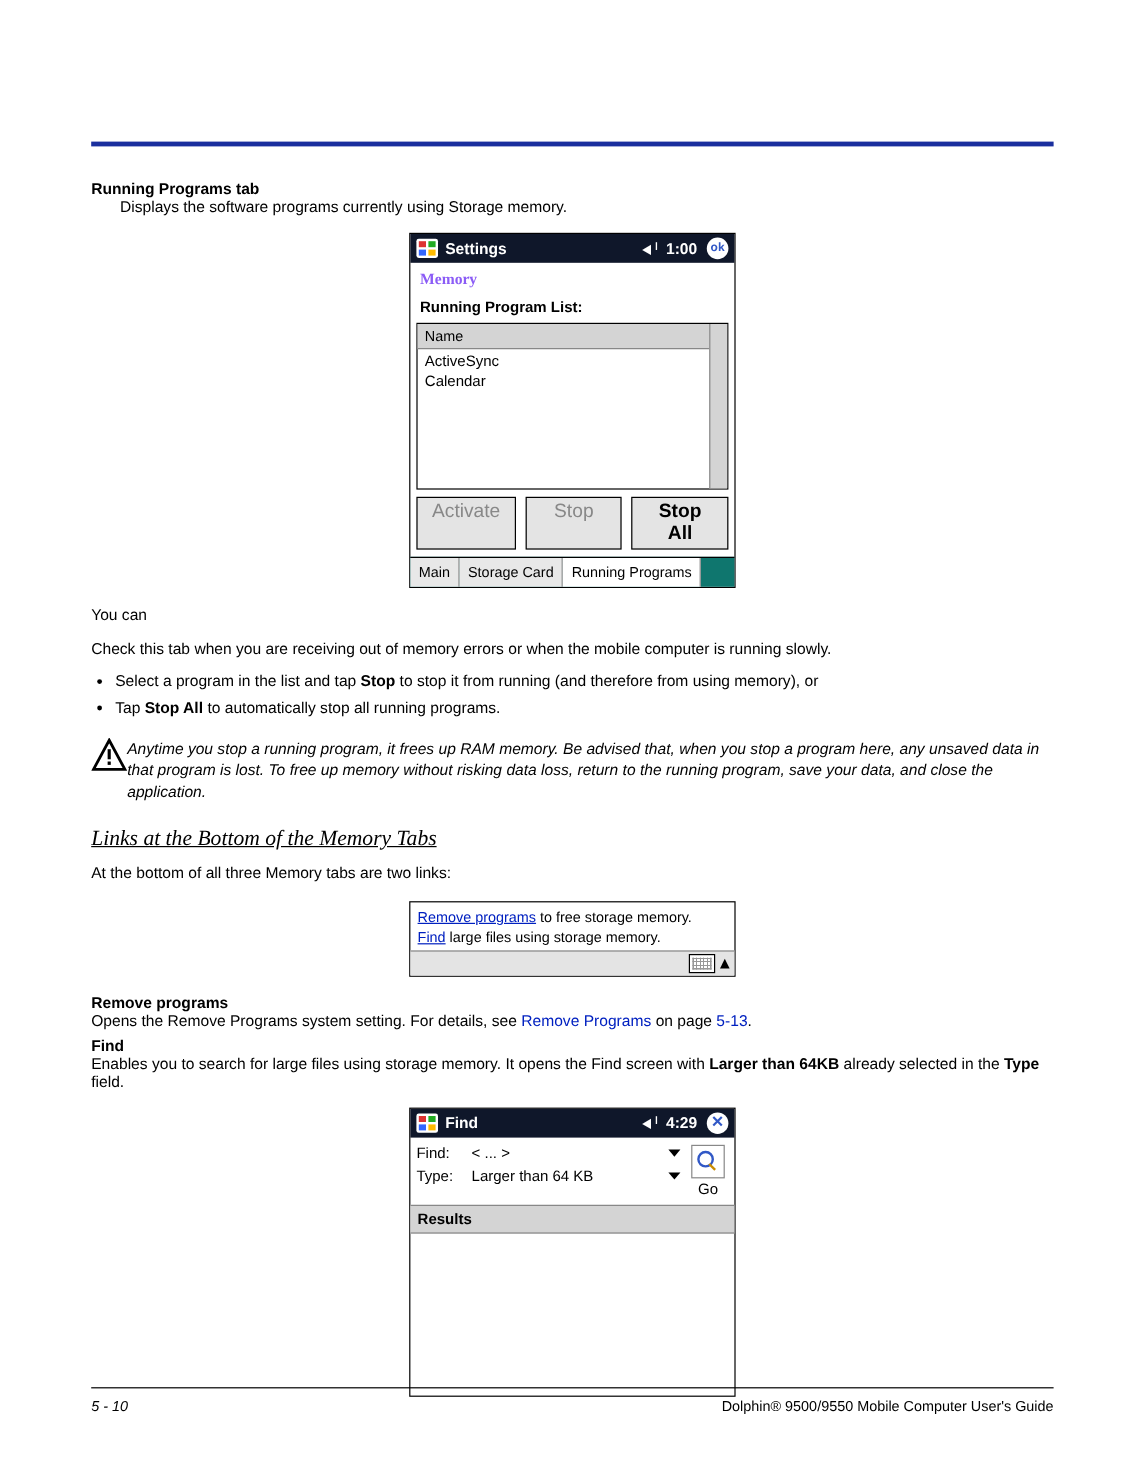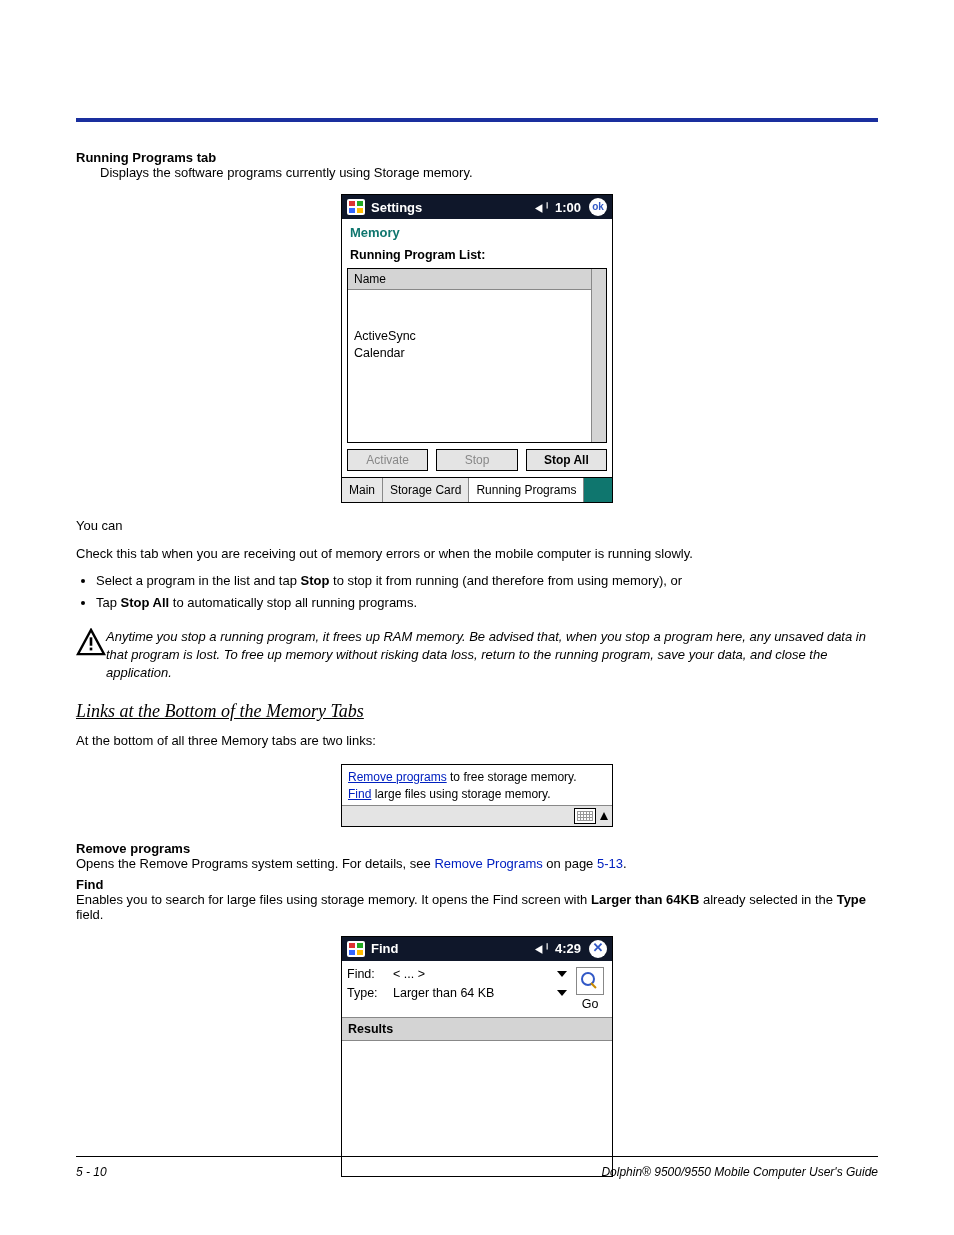--- a/index.html
+++ b/index.html
@@ -98,25 +98,25 @@
     width: 18px; height: 18px;
     border-radius: 50%;
     background: #fff;
     color: #3158c6;
     font-size: 13px;
     font-weight: bold;
     line-height: 16px;
     text-align: center;
   }
   .memory-label {
-    color: #0f766e;
+    color: #8b5cf6;
     font-weight: bold;
     padding: 6px 8px;
     font-size: 13px;
-    font-family: Liberation Sans, sans-serif;
+    font-family: Liberation Serif, serif;
   }
   .rpl-label {
     font-weight: bold;
     padding: 2px 8px 6px 8px;
     font-size: 12.5px;
     font-family: Tahoma, Arial, sans-serif;
   }
   .listbox {
     margin: 0 5px;
     border: 1px solid #000;
@@ -129,40 +129,39 @@
     border-bottom: 1px solid #888;
     font-family: Tahoma, Arial, sans-serif;
     font-size: 12px;
   }
   .list-items {
     height: 112px;
     padding: 2px 6px;
     font-family: Tahoma, Arial, sans-serif;
     font-size: 12.5px;
     line-height: 17px;
-    margin-top: 36px;
   }
   .listbox-scroll {
     width: 14px;
     background: #d4d4d4;
     border-left: 1px solid #888;
   }
   .btnrow {
     display: flex;
     gap: 8px;
     padding: 6px 5px;
     justify-content: space-between;
   }
   .wm-btn {
     border: 1px solid #000;
     background: #e4e4e4;
-    padding: 3px 0;
+    padding: 3px 12px;
     width: 80px;
     text-align: center;
-    font-size: 12px;
+    font-size: 16px;
     font-family: Tahoma, Arial, sans-serif;
   }
   .wm-btn.disabled { color: #888; }
   .wm-btn.strong { font-weight: bold; }
   .tabrow {
     border-top: 1px solid #000;
     display: flex;
     padding: 0;
     font-size: 12px;
     font-family: Tahoma, Arial, sans-serif;
@@ -301,21 +300,21 @@
   .footer-line {
     border-top: 1px solid #000;
     margin-bottom: 8px;
   }
   .footer-row {
     display: flex;
     justify-content: space-between;
     font-size: 12px;
   }
   .footer-row .pg { font-style: italic; }
-  .footer-row .bk { font-style: italic; }
+  .footer-row .bk { }
 </style>
 </head>
 <body>
 
 <div class="page">
   <div class="topbar"></div>
 
   <div class="content">
 
     <div class="row">

